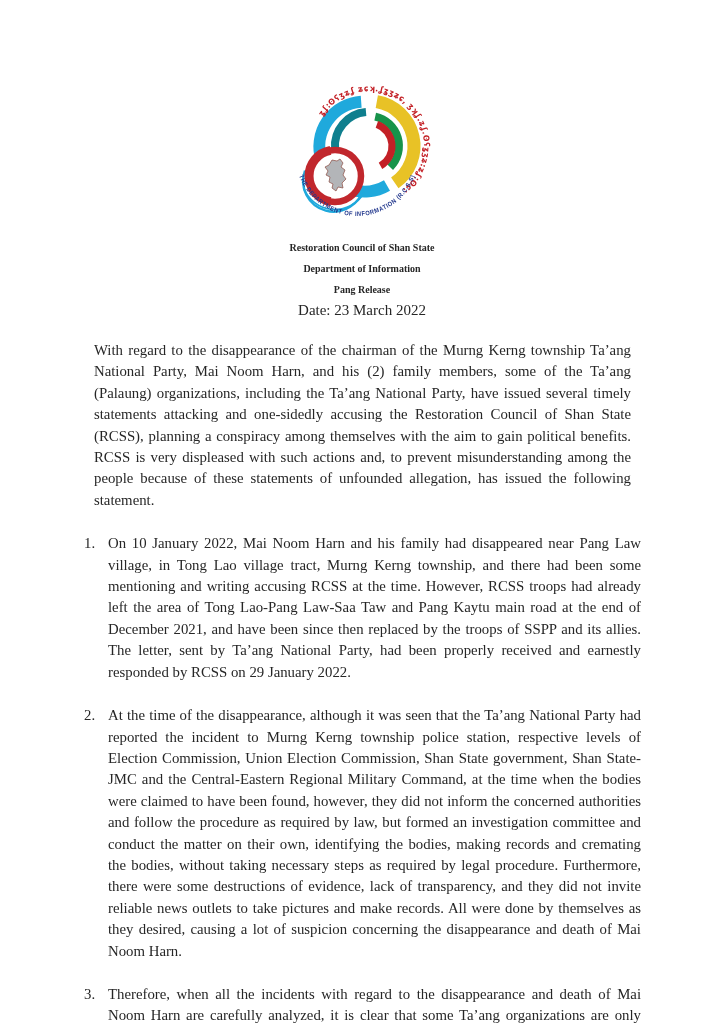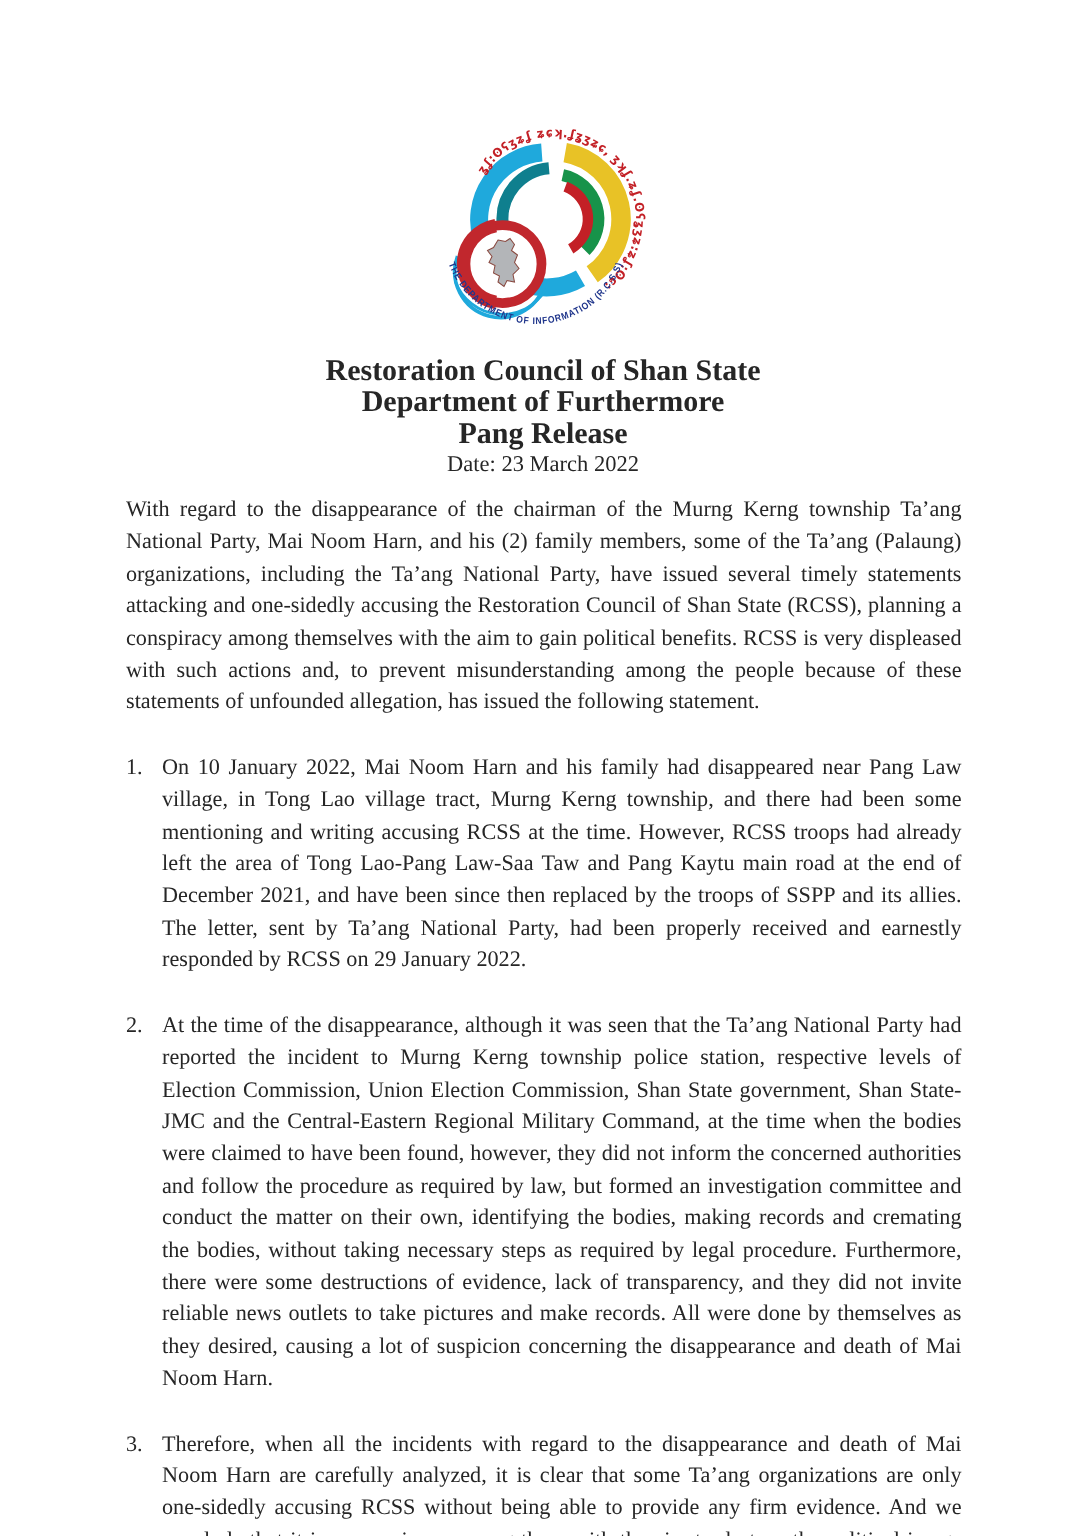--- a/index.html
+++ b/index.html
@@ -24,38 +24,38 @@
   }
   .doc-header {
     position: absolute;
     top: 237px;
     left: 0;
     right: 0;
     text-align: center;
   }
   .h-line {
     font-weight: 700;
-    font-size: 20px;
+    font-size: 10px;
     line-height: 21px;
   }
   .date-line {
     font-weight: 400;
     font-size: 15px;
     line-height: 21px;
   }
   .content {
     position: absolute;
     top: 330px;
     left: 84px;
     width: 557px;
     font-size: 14.8px;
     line-height: 21.4px;
     text-align: justify;
   }
-  .intro { margin: 0; }
+  .intro { margin: 10px; }
   .numbered-list { margin-top: 22px; }
   .list-item { display: flex; margin-top: 22px; }
   .list-item:first-child { margin-top: 0; }
   .num { flex: 0 0 24px; }
   .item-text { flex: 1; text-align: justify; margin: 0; }
   .script-band { font-family: "DejaVu Sans", sans-serif; font-weight: 700; letter-spacing: 0.4px; }
   .dept-band { font-family: "Liberation Sans", sans-serif; font-weight: 700; letter-spacing: 0.6px; }
 </style>
 </head>
 <body>
@@ -92,21 +92,21 @@
       </text>
 
       <text class="dept-band" font-size="6.4" fill="#20368C">
         <textPath href="#bottomArc" startOffset="50%" text-anchor="middle" textLength="150" lengthAdjust="spacingAndGlyphs">THE DEPARTMENT OF INFORMATION (R.C.S.S)</textPath>
       </text>
     </svg>
   </div>
 
   <div class="doc-header">
     <div class="h-line">Restoration Council of Shan State</div>
-    <div class="h-line">Department of Furthermore</div>
+    <div class="h-line">Department of Information</div>
     <div class="h-line">Pang Release</div>
     <div class="date-line">Date: 23 March 2022</div>
   </div>
 
   <div class="content">
     <p class="intro">With regard to the disappearance of the chairman of the Murng Kerng township Ta’ang National Party, Mai Noom Harn, and his (2) family members, some of the Ta’ang (Palaung) organizations, including the Ta’ang National Party, have issued several timely statements attacking and one-sidedly accusing the Restoration Council of Shan State (RCSS), planning a conspiracy among themselves with the aim to gain political benefits. RCSS is very displeased with such actions and, to prevent misunderstanding among the people because of these statements of unfounded allegation, has issued the following statement.</p>
 
     <div class="numbered-list">
       <div class="list-item">
         <span class="num">1.</span>

